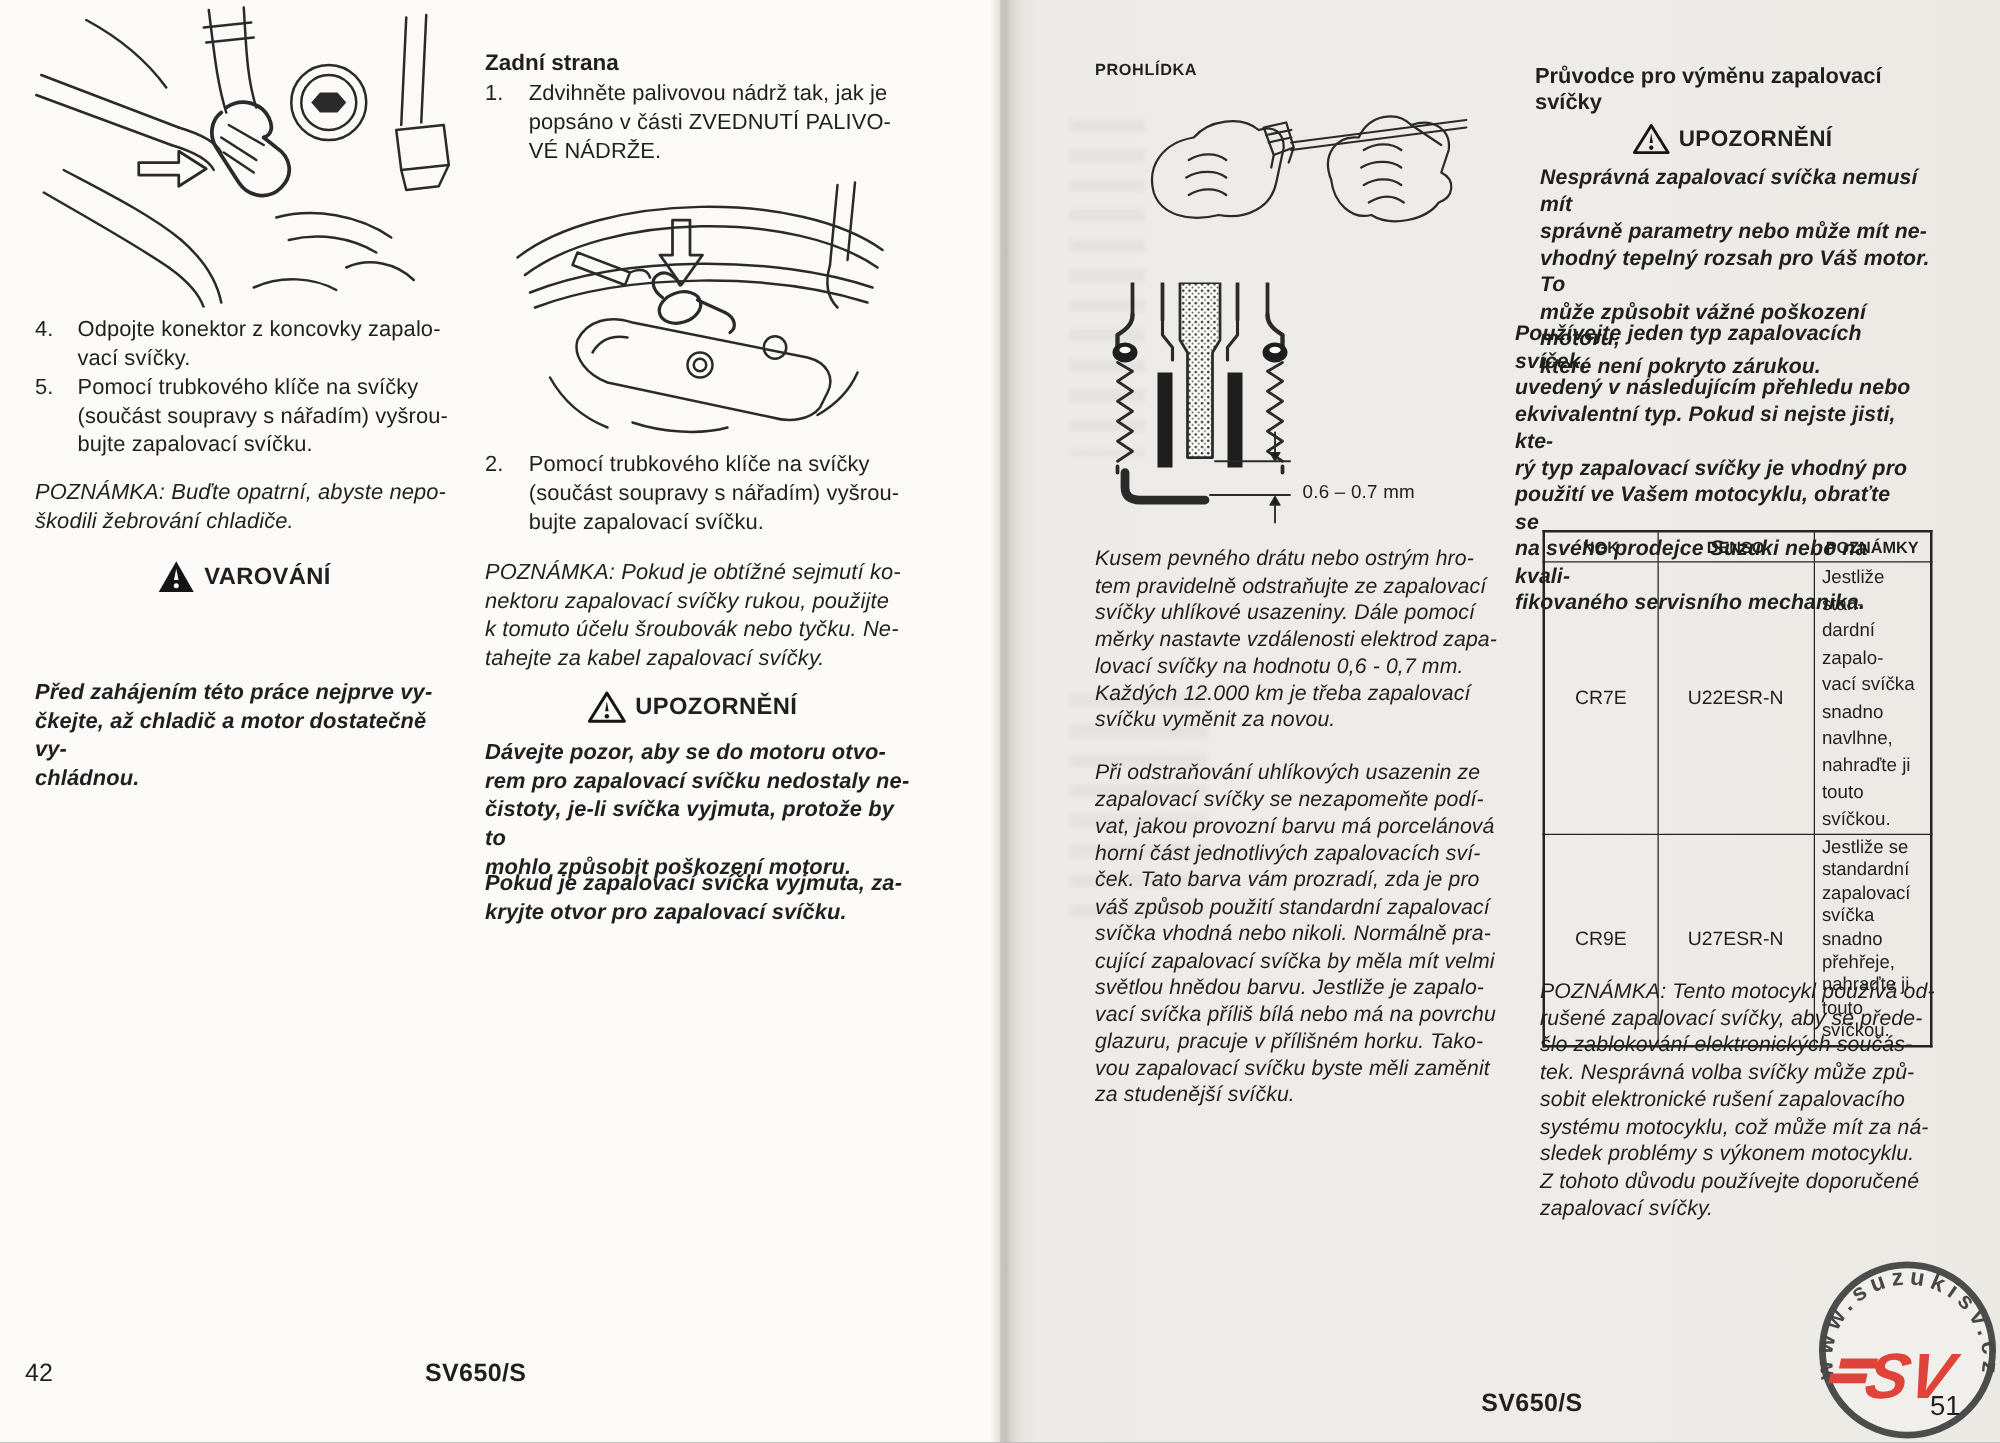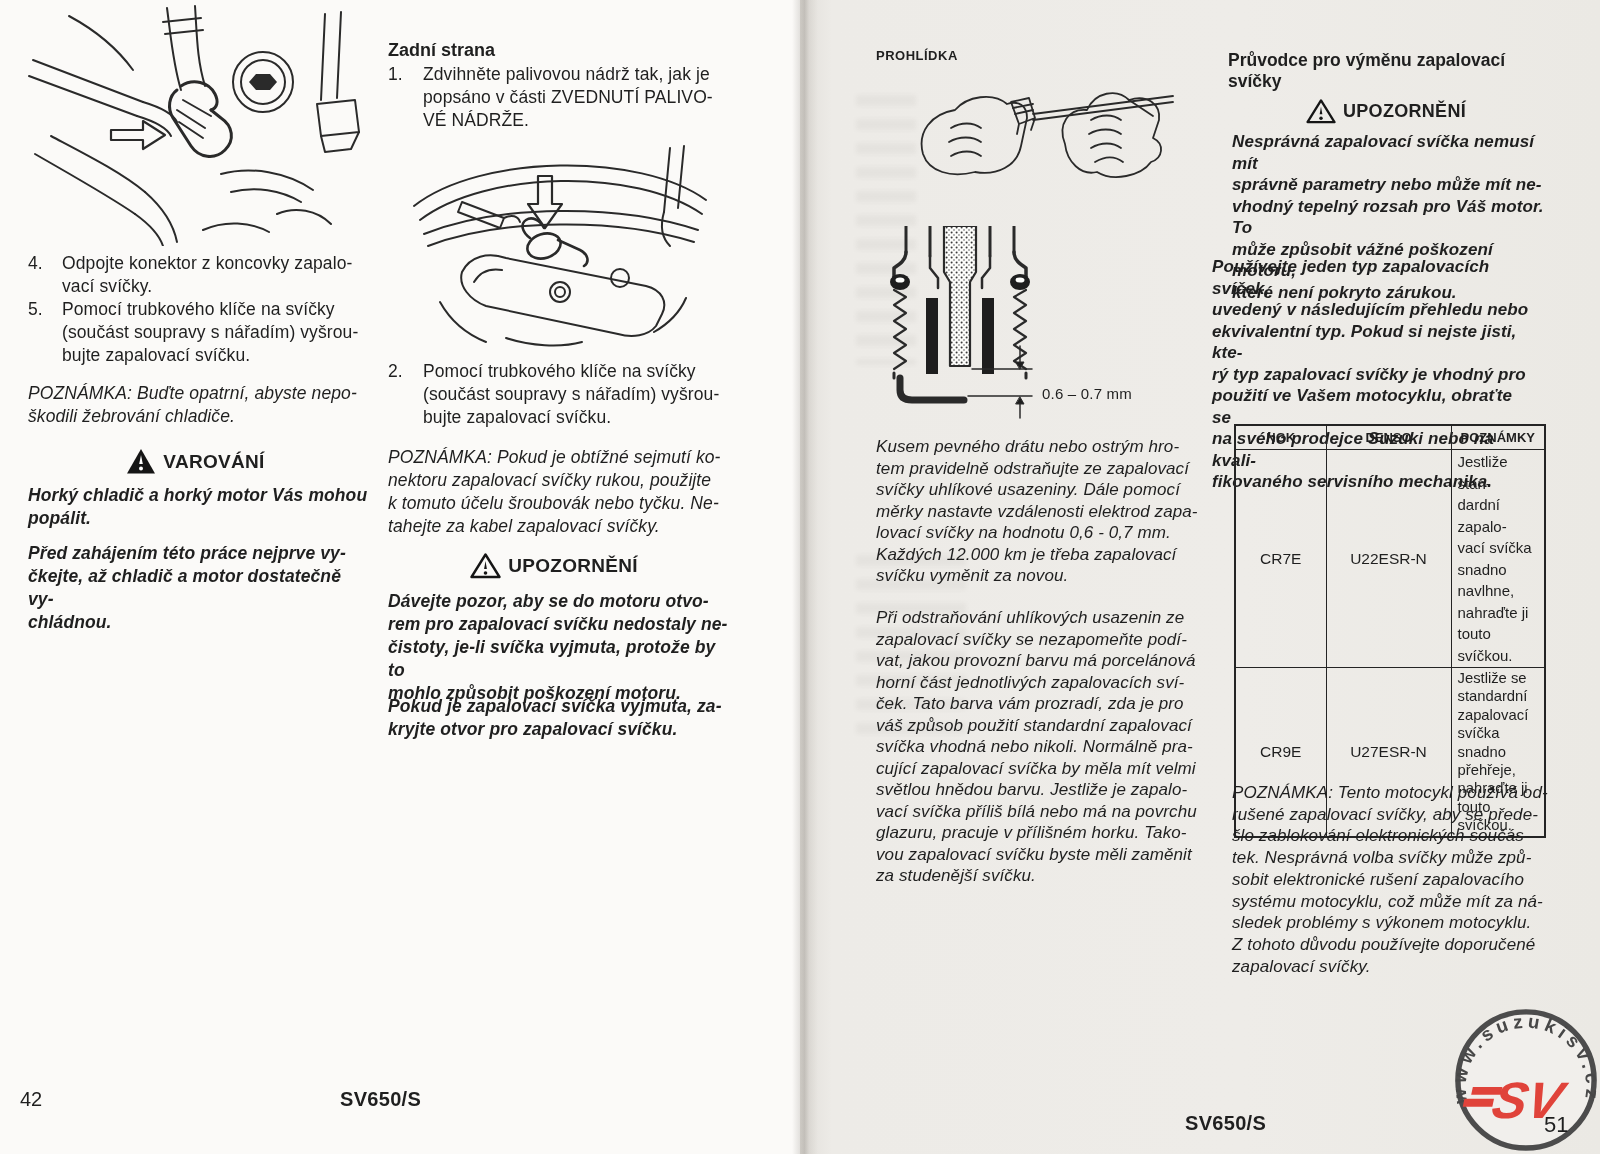--- a/index.html
+++ b/index.html
@@ -103,22 +103,20 @@
 škodili žebrování chladiče.</p>
 
   <div class="abs warn-head" style="left:28px;top:448px;width:335px;">
     <svg width="30" height="27" viewBox="0 0 30 27">
       <path d="M15 1 L29 25.5 H1 Z" fill="#151515"></path>
       <path d="M15 7 L16.8 16 H13.2 Z" fill="#fff"></path>
       <circle cx="15" cy="20.5" r="2" fill="#fff"></circle>
     </svg>
     <span>VAROVÁNÍ</span>
   </div>
-  <p class="abs lp-body bold pre" style="left:28px;top:484px;width:340px;">Horký chladič a horký motor Vás mohou
-popálit.</p>
   <p class="abs lp-body bold pre" style="left:28px;top:542px;width:340px;">Před zahájením této práce nejprve vy-
 čkejte, až chladič a motor dostatečně vy-
 chládnou.</p>
 
   <div class="abs h-small" style="left:388px;top:40px;">Zadní strana</div>
   <div class="abs c2" style="left:388px;top:63px;width:335px;">
     <div class="li">
       <span class="num lp-body">1.</span>
       <span class="lp-body pre">Zdvihněte palivovou nádrž tak, jak je
 popsáno v části ZVEDNUTÍ PALIVO-

